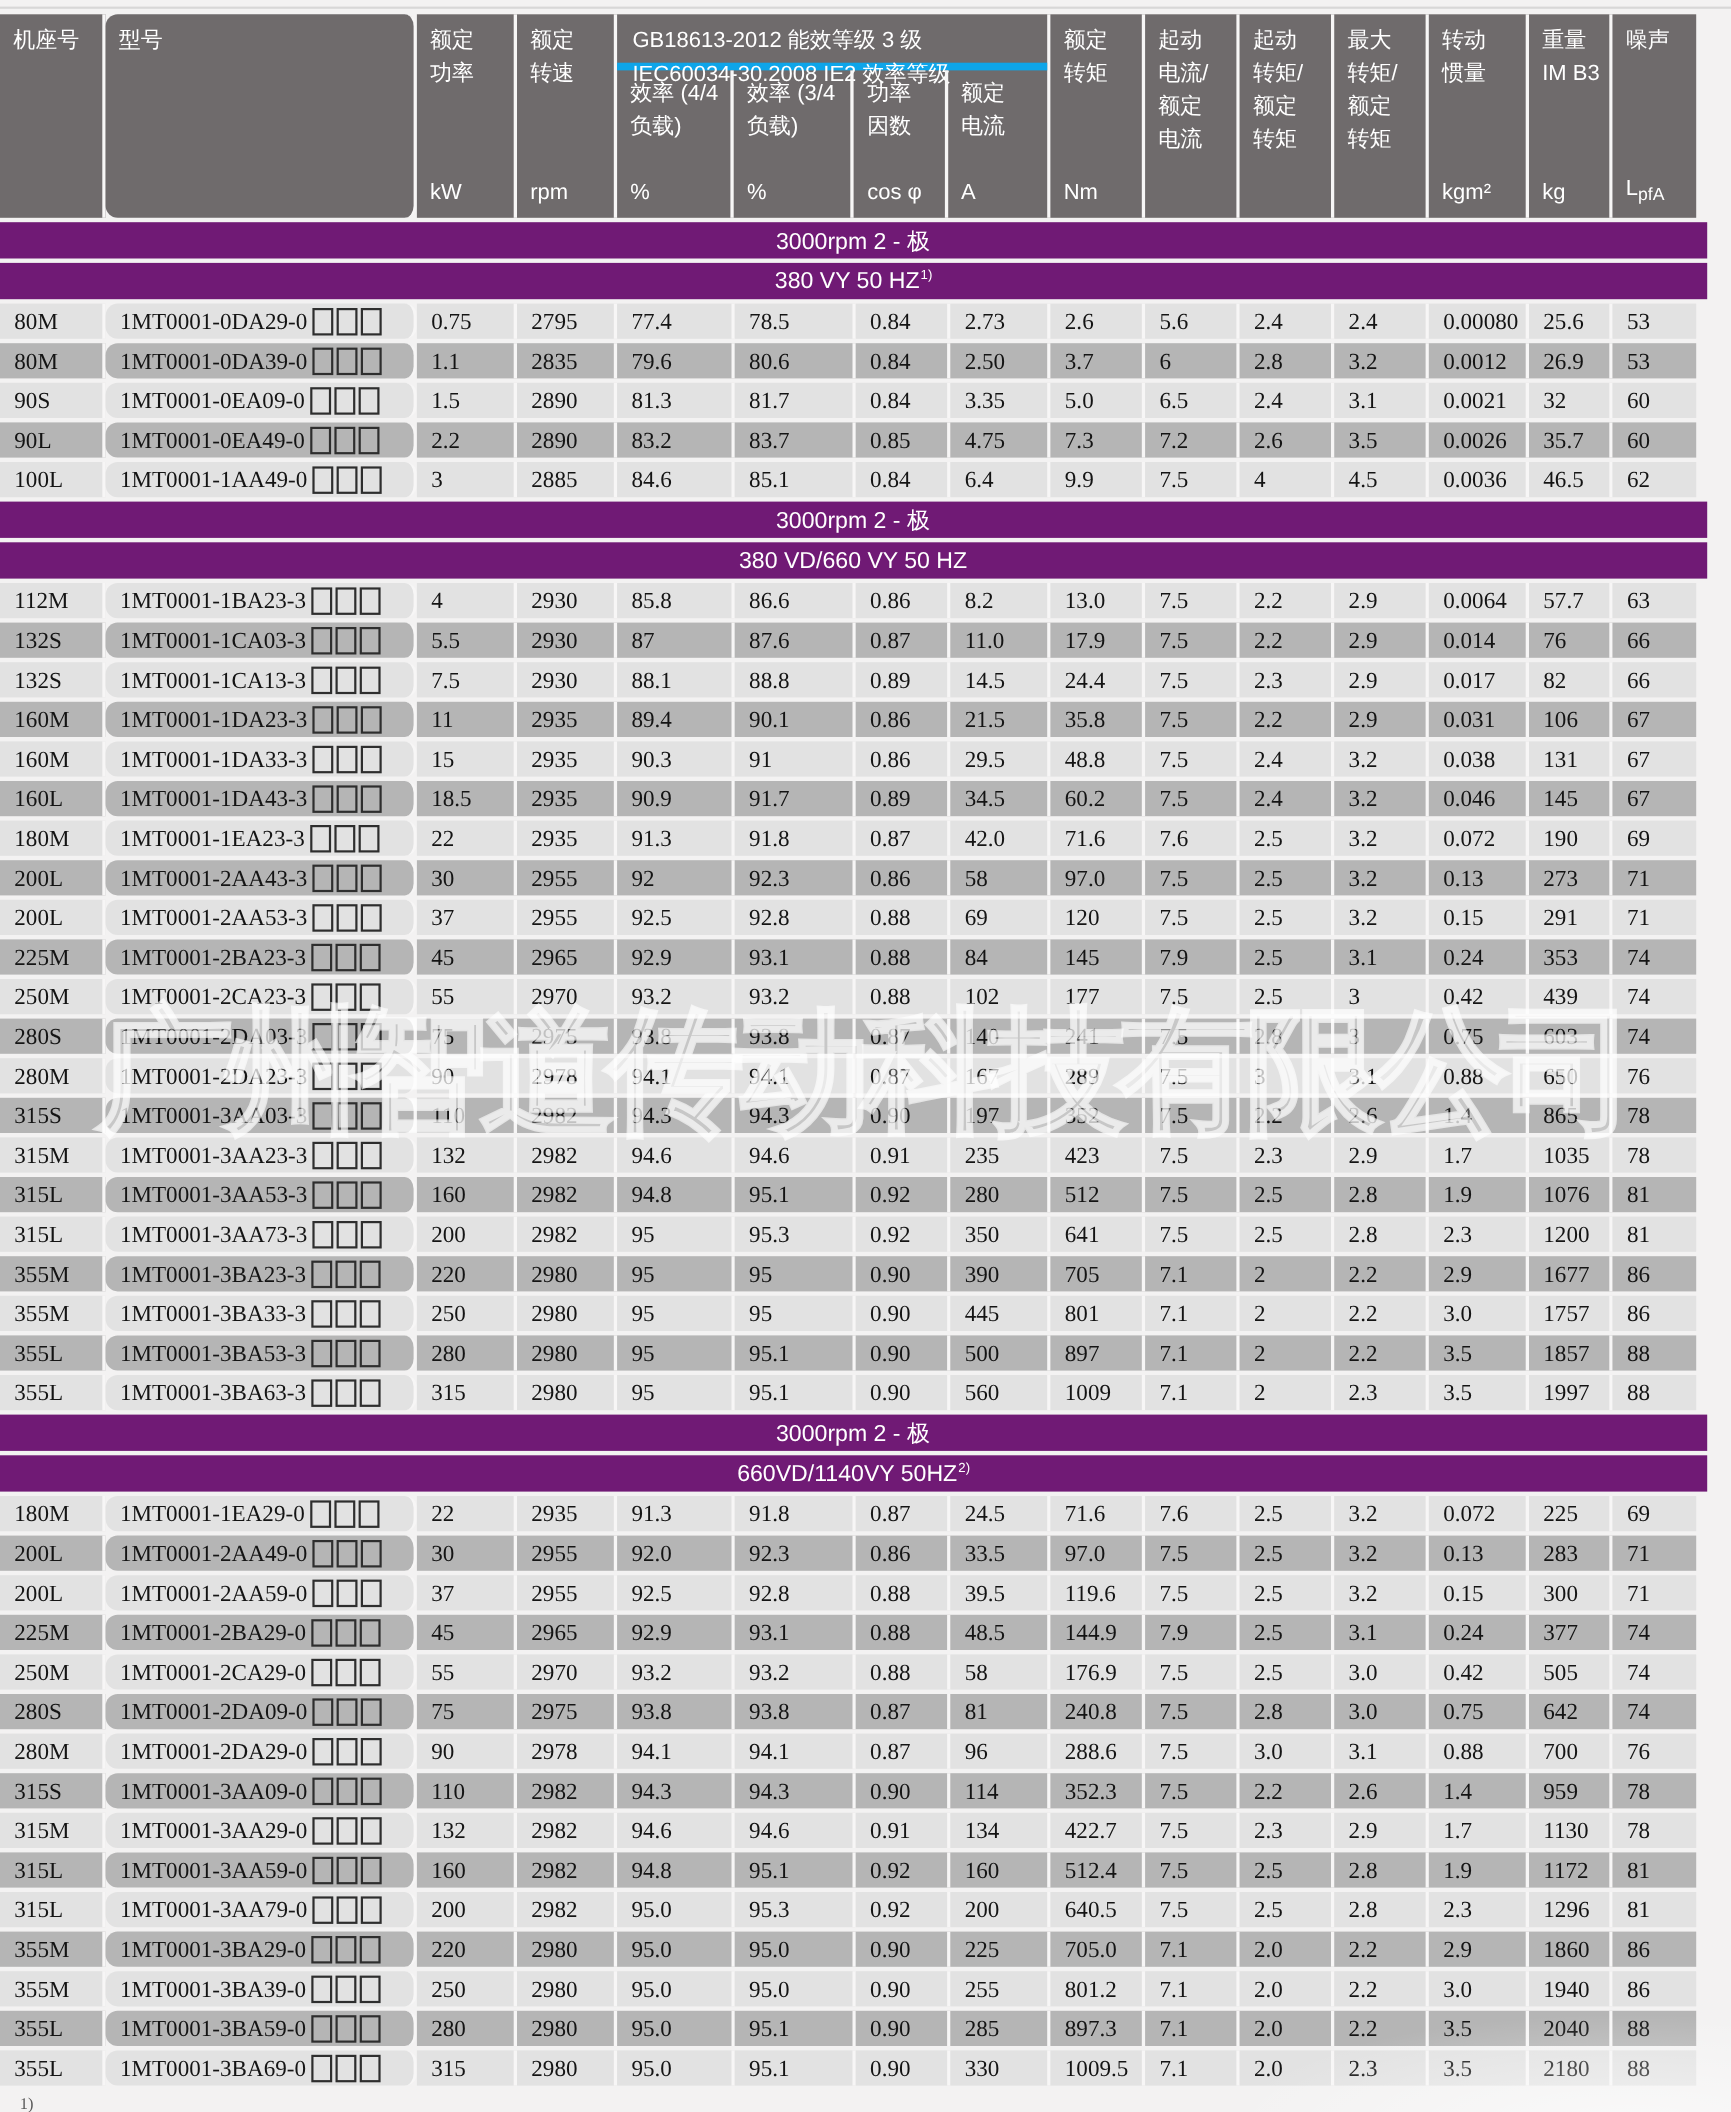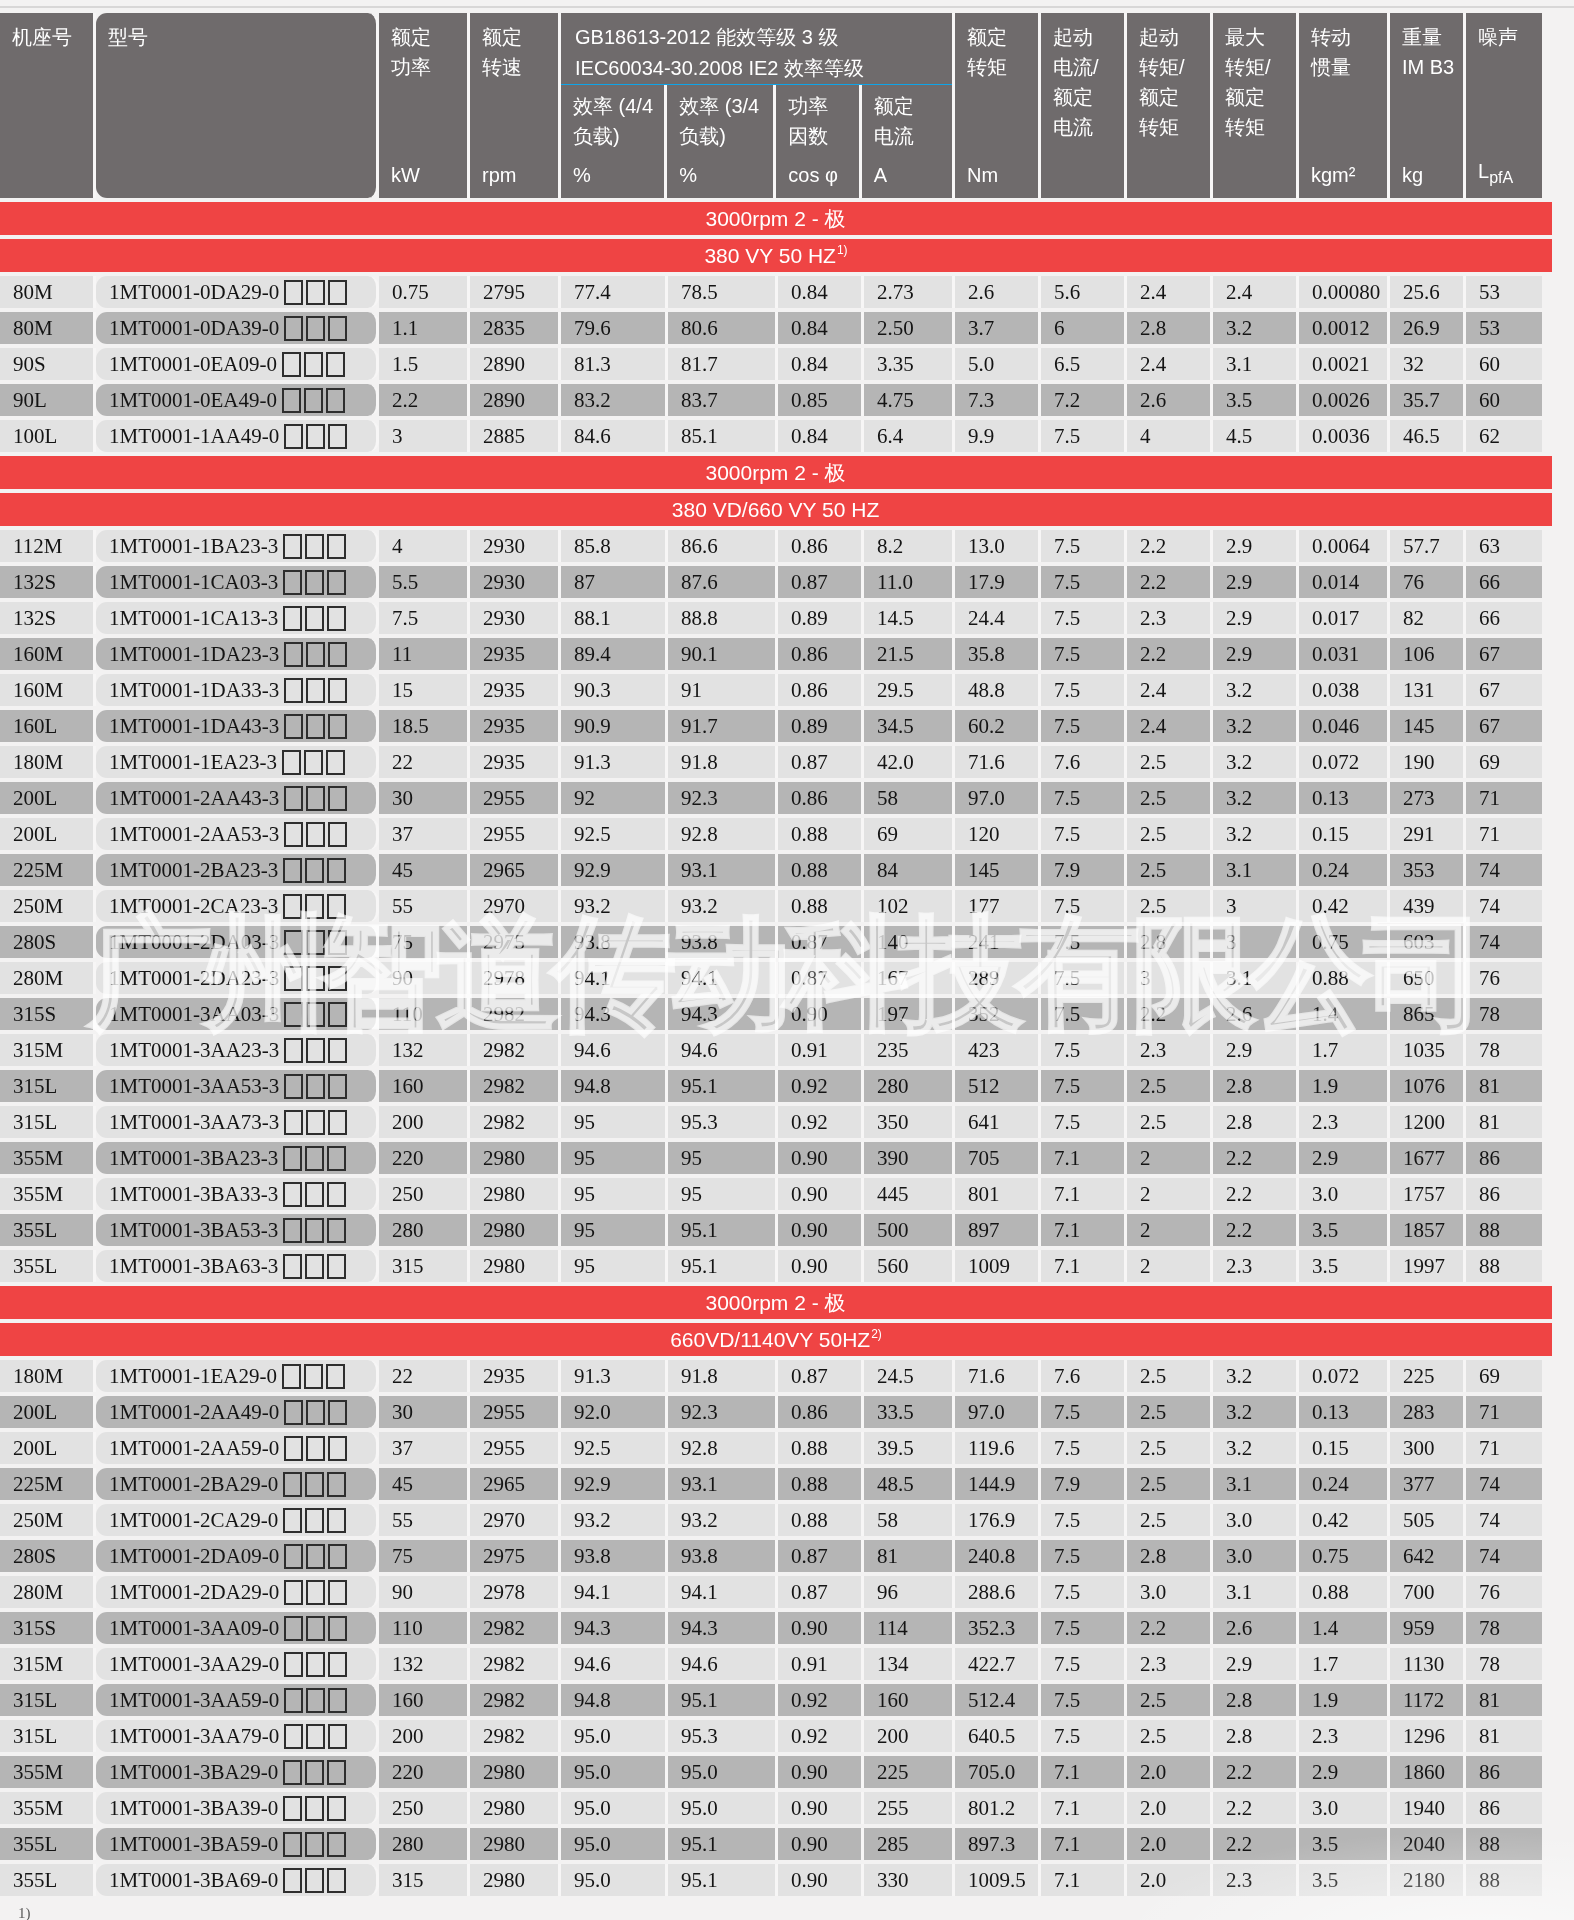--- a/index.html
+++ b/index.html
@@ -17,35 +17,35 @@
     background:#6f6b6c;color:#fff;box-sizing:border-box;
     border-right:3px solid #f7f6f6;
     padding:9px 0 8px 12px;
     display:flex;flex-direction:column;justify-content:space-between;
     font-size:20px;line-height:1.5;white-space:pre-line;
   }
   .hcell .toplab{white-space:pre-line;}
   .hcell .unit{white-space:nowrap;}
   .hcell.lastcol{border-right:none;}
   .hcell.group{padding:0;flex-direction:column;justify-content:flex-start;}
-  .group-title{height:72px;box-sizing:border-box;border-bottom:1px solid #0ea5e9;
+  .group-title{height:51px;box-sizing:border-box;border-bottom:7px solid #0ea5e9;
     padding:9px 0 0 14px;white-space:pre-line;line-height:1.55;}
   .subrow{display:flex;flex:1;}
   .subcell{
     box-sizing:border-box;border-right:3px solid #f7f6f6;
     padding:6px 0 8px 12px;
     display:flex;flex-direction:column;justify-content:space-between;
     white-space:pre-line;line-height:1.5;
   }
   .subcell:last-child{border-right:none;}
   sub{font-size:16px;}
 
   
   .band{
-    height:33px;margin-top:4px;background:#ef4444;color:#fff;
+    height:33px;margin-top:4px;background:#701a75;color:#fff;
     display:flex;align-items:center;justify-content:center;
     font-size:21px;font-family:"Liberation Sans",sans-serif;
   }
   .band-sup{font-size:12px;vertical-align:super;margin-left:1px;transform:translateY(-6px);}
 
   
   .drow{display:flex;height:32px;margin-top:4px;font-family:"Liberation Serif",serif;font-size:21px;color:#141414;text-align:center;}
   .dcell{
     box-sizing:border-box;border-right:3px solid #f7f6f6;
     display:flex;align-items:center;padding-left:13px;overflow:hidden;white-space:nowrap;

